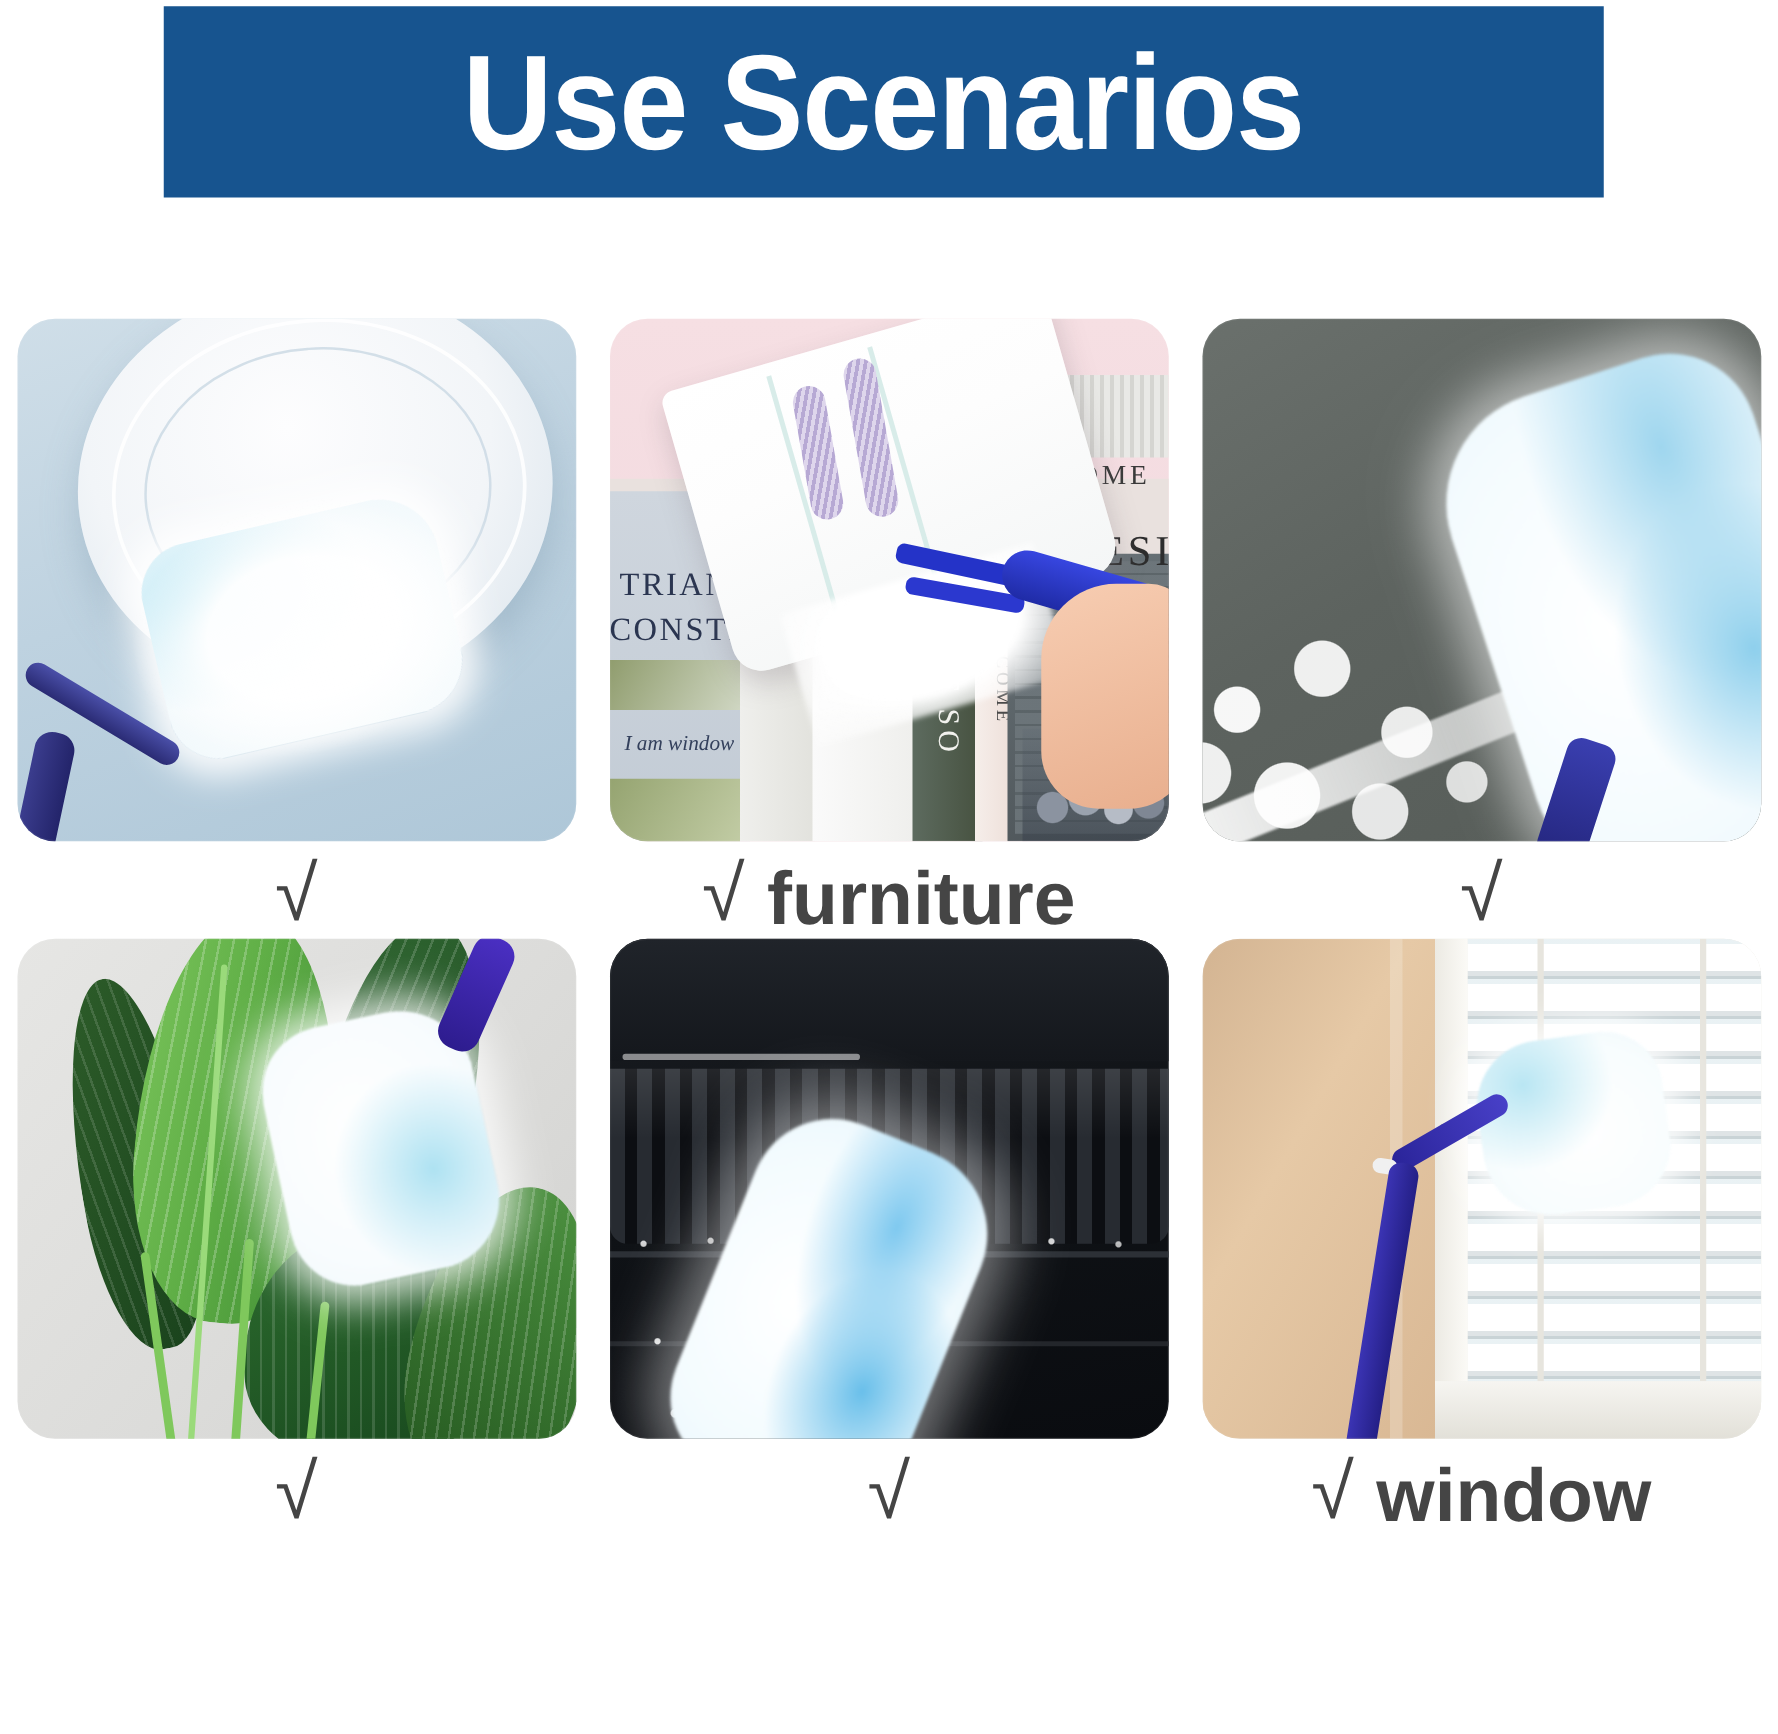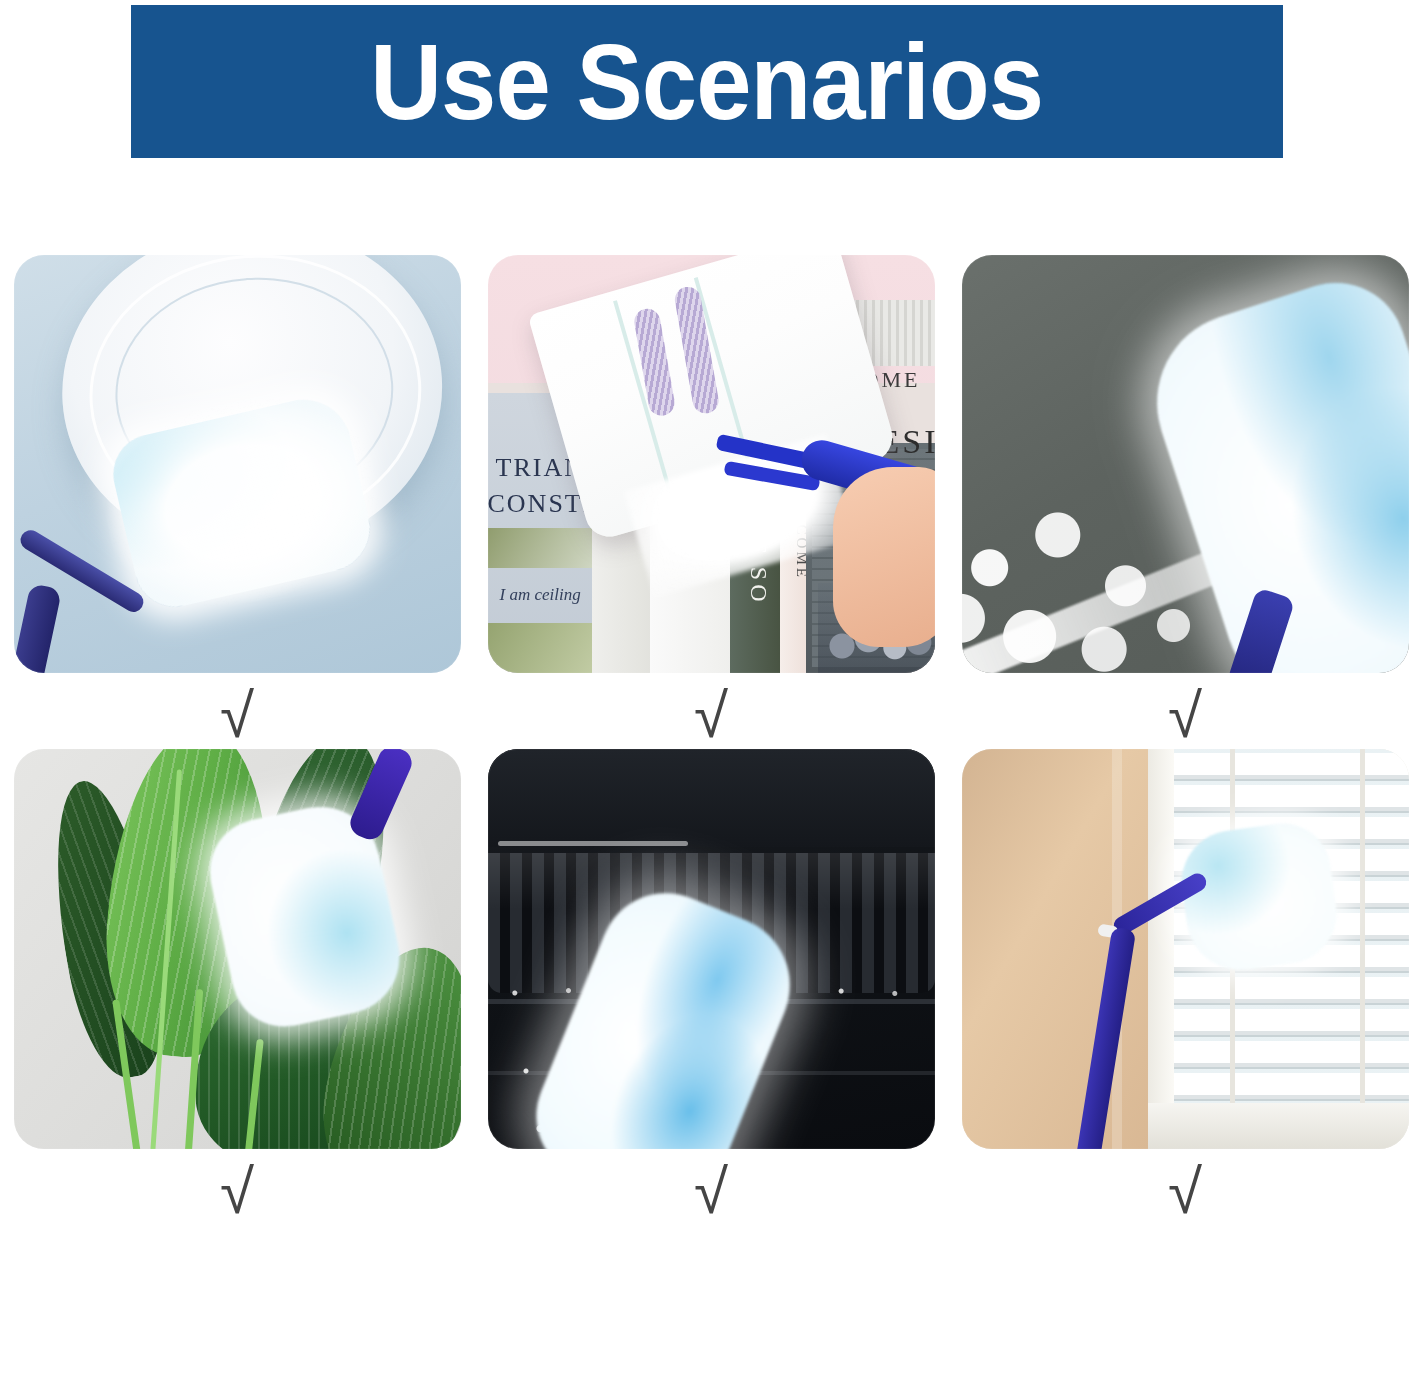--- a/index.html
+++ b/index.html
@@ -314,21 +314,21 @@
 
       <div class="cell">
         <div class="photo p-furn">
           <div class="shelf"></div>
 
           <div class="bk b1">
             <div class="sw"></div>
             <div class="sw2"></div>
             <div class="t">TRIAN</div>
             <div class="t2">CONSTR</div>
-            <div class="t3">I am ceiling</div>
+            <div class="t3">I am window</div>
           </div>
 
           <div class="bk b2">
             <div class="sp">THE KINFOLK</div>
           </div>
 
           <div class="bk b3"></div>
 
           <div class="bk b4">
             <div class="sp">CE OF SO</div>
@@ -355,20 +355,21 @@
             <div class="fluff"></div>
           </div>
           <div class="fork"></div>
           <div class="fork2"></div>
           <div class="grip"></div>
           <div class="hand"></div>
           <div class="tile-shade"></div>
         </div>
         <div class="caption gap">
           <span class="tick">√</span>
+          <span class="ctext">furniture</span>
         </div>
       </div>
 
       <div class="cell">
         <div class="photo p-elec">
           <div class="foamedge"></div>
           <div class="foam"></div>
           <div class="head"></div>
           <div class="handle"></div>
           <div class="tile-shade"></div>
@@ -431,18 +432,19 @@
           <div class="walledge"></div>
           <div class="hook"></div>
           <div class="head"></div>
           <div class="pole2"></div>
           <div class="joint"></div>
           <div class="pole"></div>
           <div class="tile-shade"></div>
         </div>
         <div class="caption gap">
           <span class="tick">√</span>
+          <span class="ctext">window</span>
         </div>
       </div>
     </div>
 
   </div>
 </div>
 
 </body></html>

